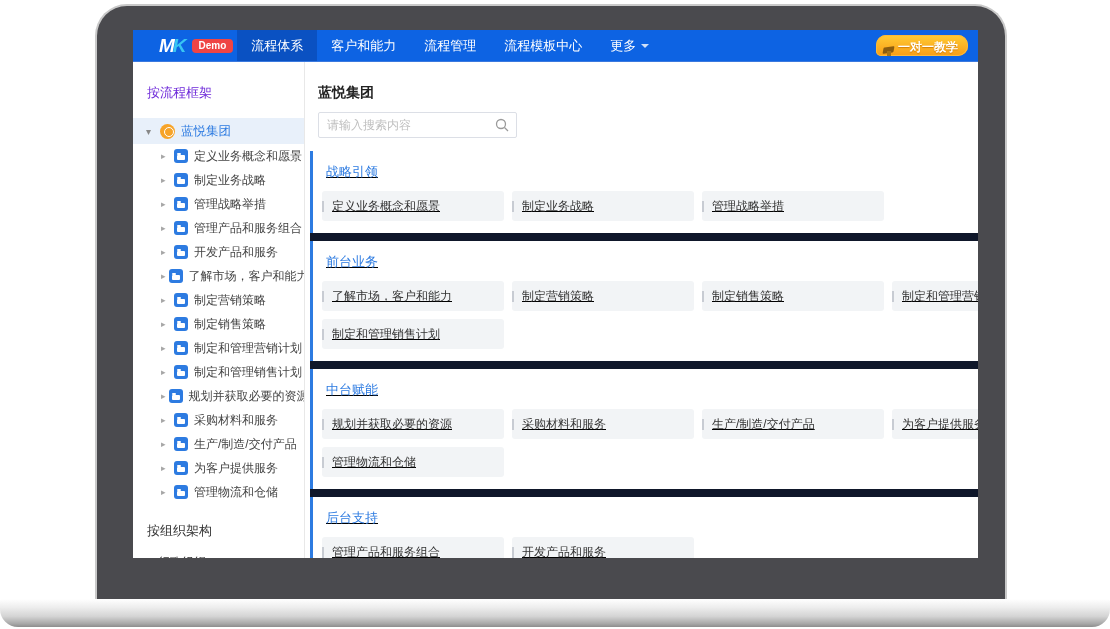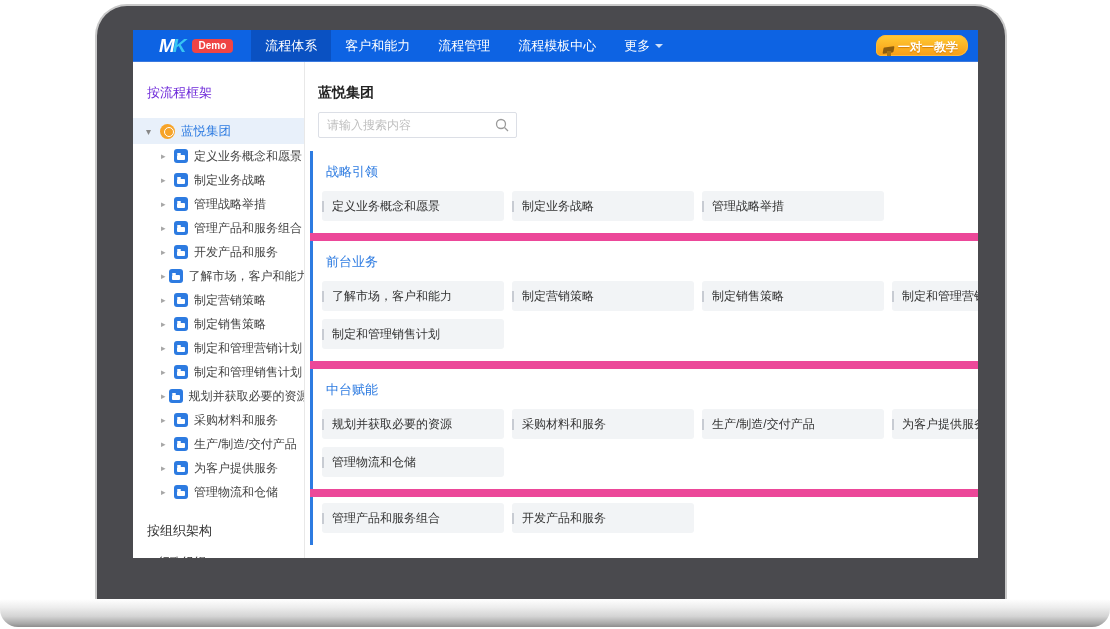--- a/index.html
+++ b/index.html
@@ -18,21 +18,21 @@
     background:#ffffff; overflow:hidden; }
 
   
   .topbar { height:32px; background:#0d63e3; display:flex; align-items:center;
     position:relative; border-bottom:1px solid #3b79de; }
   .logo { display:flex; align-items:center; margin-left:26px; }
   .logo-m { color:#ffffff; font-weight:bold; font-style:italic; font-size:19px; letter-spacing:-1px; }
   .logo-k { color:#38c5f3; font-weight:bold; font-style:italic; font-size:19px; margin-left:-1px; }
   .demo-badge { margin-left:5px; background:#ef4444; color:#fff; font-size:10px; font-weight:bold;
     padding:1.5px 7px; border-radius:4px; }
-  .nav { display:flex; height:100%; margin-left:18px;font-family:Liberation Serif, serif; }
+  .nav { display:flex; height:100%; margin-left:4px;font-family:Liberation Serif, serif; }
   .nav-item { display:flex; align-items:center; padding:0 14px; color:#ffffff; font-size:13px; cursor:pointer; }
   .nav-item.active { background:#0a51c2; }
   .nav-caret { width:0; height:0; border:4px solid transparent; border-top-color:#cfe0f8; margin:4px 0 0 5px; }
   .promo { position:absolute; right:10px; top:5px; height:21px; display:flex; align-items:flex-end;
     padding:0 10px 0 7px; background:linear-gradient(180deg,#ffcb35 0%,#f89d16 100%);
     border-radius:10px 10px 10px 5px; box-shadow:0 0 0 1px #fbb93a inset;
     color:#fff; font-size:12px; font-weight:bold; text-shadow:0 1px 1px #d07d05; cursor:pointer; }
   .cap-icon { width:11px; height:9px; margin-right:4px; position:relative; }
   .cap-icon::before { content:""; position:absolute; left:0; top:0; width:11px; height:6px;
     background:#8a5c10; transform:rotate(-8deg) skewX(-18deg); border-radius:1px; }
@@ -70,21 +70,21 @@
 
   
   .main { width:800px; min-width:800px; padding:22px 0 0 5px; }
   .main-title { margin-left:8px; font-size:14px; font-weight:bold; color:#222; }
   .search-wrap { position:relative; width:199px; margin:10px 0 0 8px; }
   .search-input { width:100%; height:26px; border:1px solid #dcdfe6; border-radius:2px;
     padding:0 28px 0 8px; font-size:12px; color:#333; outline:none;
     font-family:"Liberation Sans","DejaVu Sans",sans-serif; }
   .search-input::placeholder { color:#bfbfbf; }
   .search-icon { position:absolute; right:7px; top:5px; width:16px; height:16px; cursor:pointer; }
-  .sections { margin-top:13px; width:764px; background:#ec4899; }
+  .sections { margin-top:13px; width:764px; background:#0f172a;text-decoration:underline; }
   .section { background:#ffffff; border-left:3px solid #2d7be1; padding:6px 0 12px 9px; margin-bottom:8px; }
   .section:last-child { margin-bottom:0; }
   .section-title { color:#2d7be1; font-size:13px; margin:6px 0 10px 4px; }
   .cards { display:flex; flex-wrap:wrap; gap:8px; }
   .card { width:182px; height:30px; background:#f2f4f6; border-radius:3px; display:flex;
     align-items:center; padding-left:10px; position:relative; cursor:pointer;
     font-size:12px; color:#333; white-space:nowrap; overflow:hidden; }
   .card::before { content:""; position:absolute; left:0; top:10px; width:2px; height:11px; background:#c8ccd3; }
 </style>
 </head>
@@ -256,20 +256,21 @@
             <div class="cards">
               <div class="card">规划并获取必要的资源</div>
               <div class="card">采购材料和服务</div>
               <div class="card">生产/制造/交付产品</div>
               <div class="card">为客户提供服务</div>
               <div class="card">管理物流和仓储</div>
             </div>
           </div>
 
           <div class="section">
+            <div class="section-title">后台支持</div>
             <div class="cards">
               <div class="card">管理产品和服务组合</div>
               <div class="card">开发产品和服务</div>
             </div>
           </div>
 
         </div>
       </div>
     </div>
 

